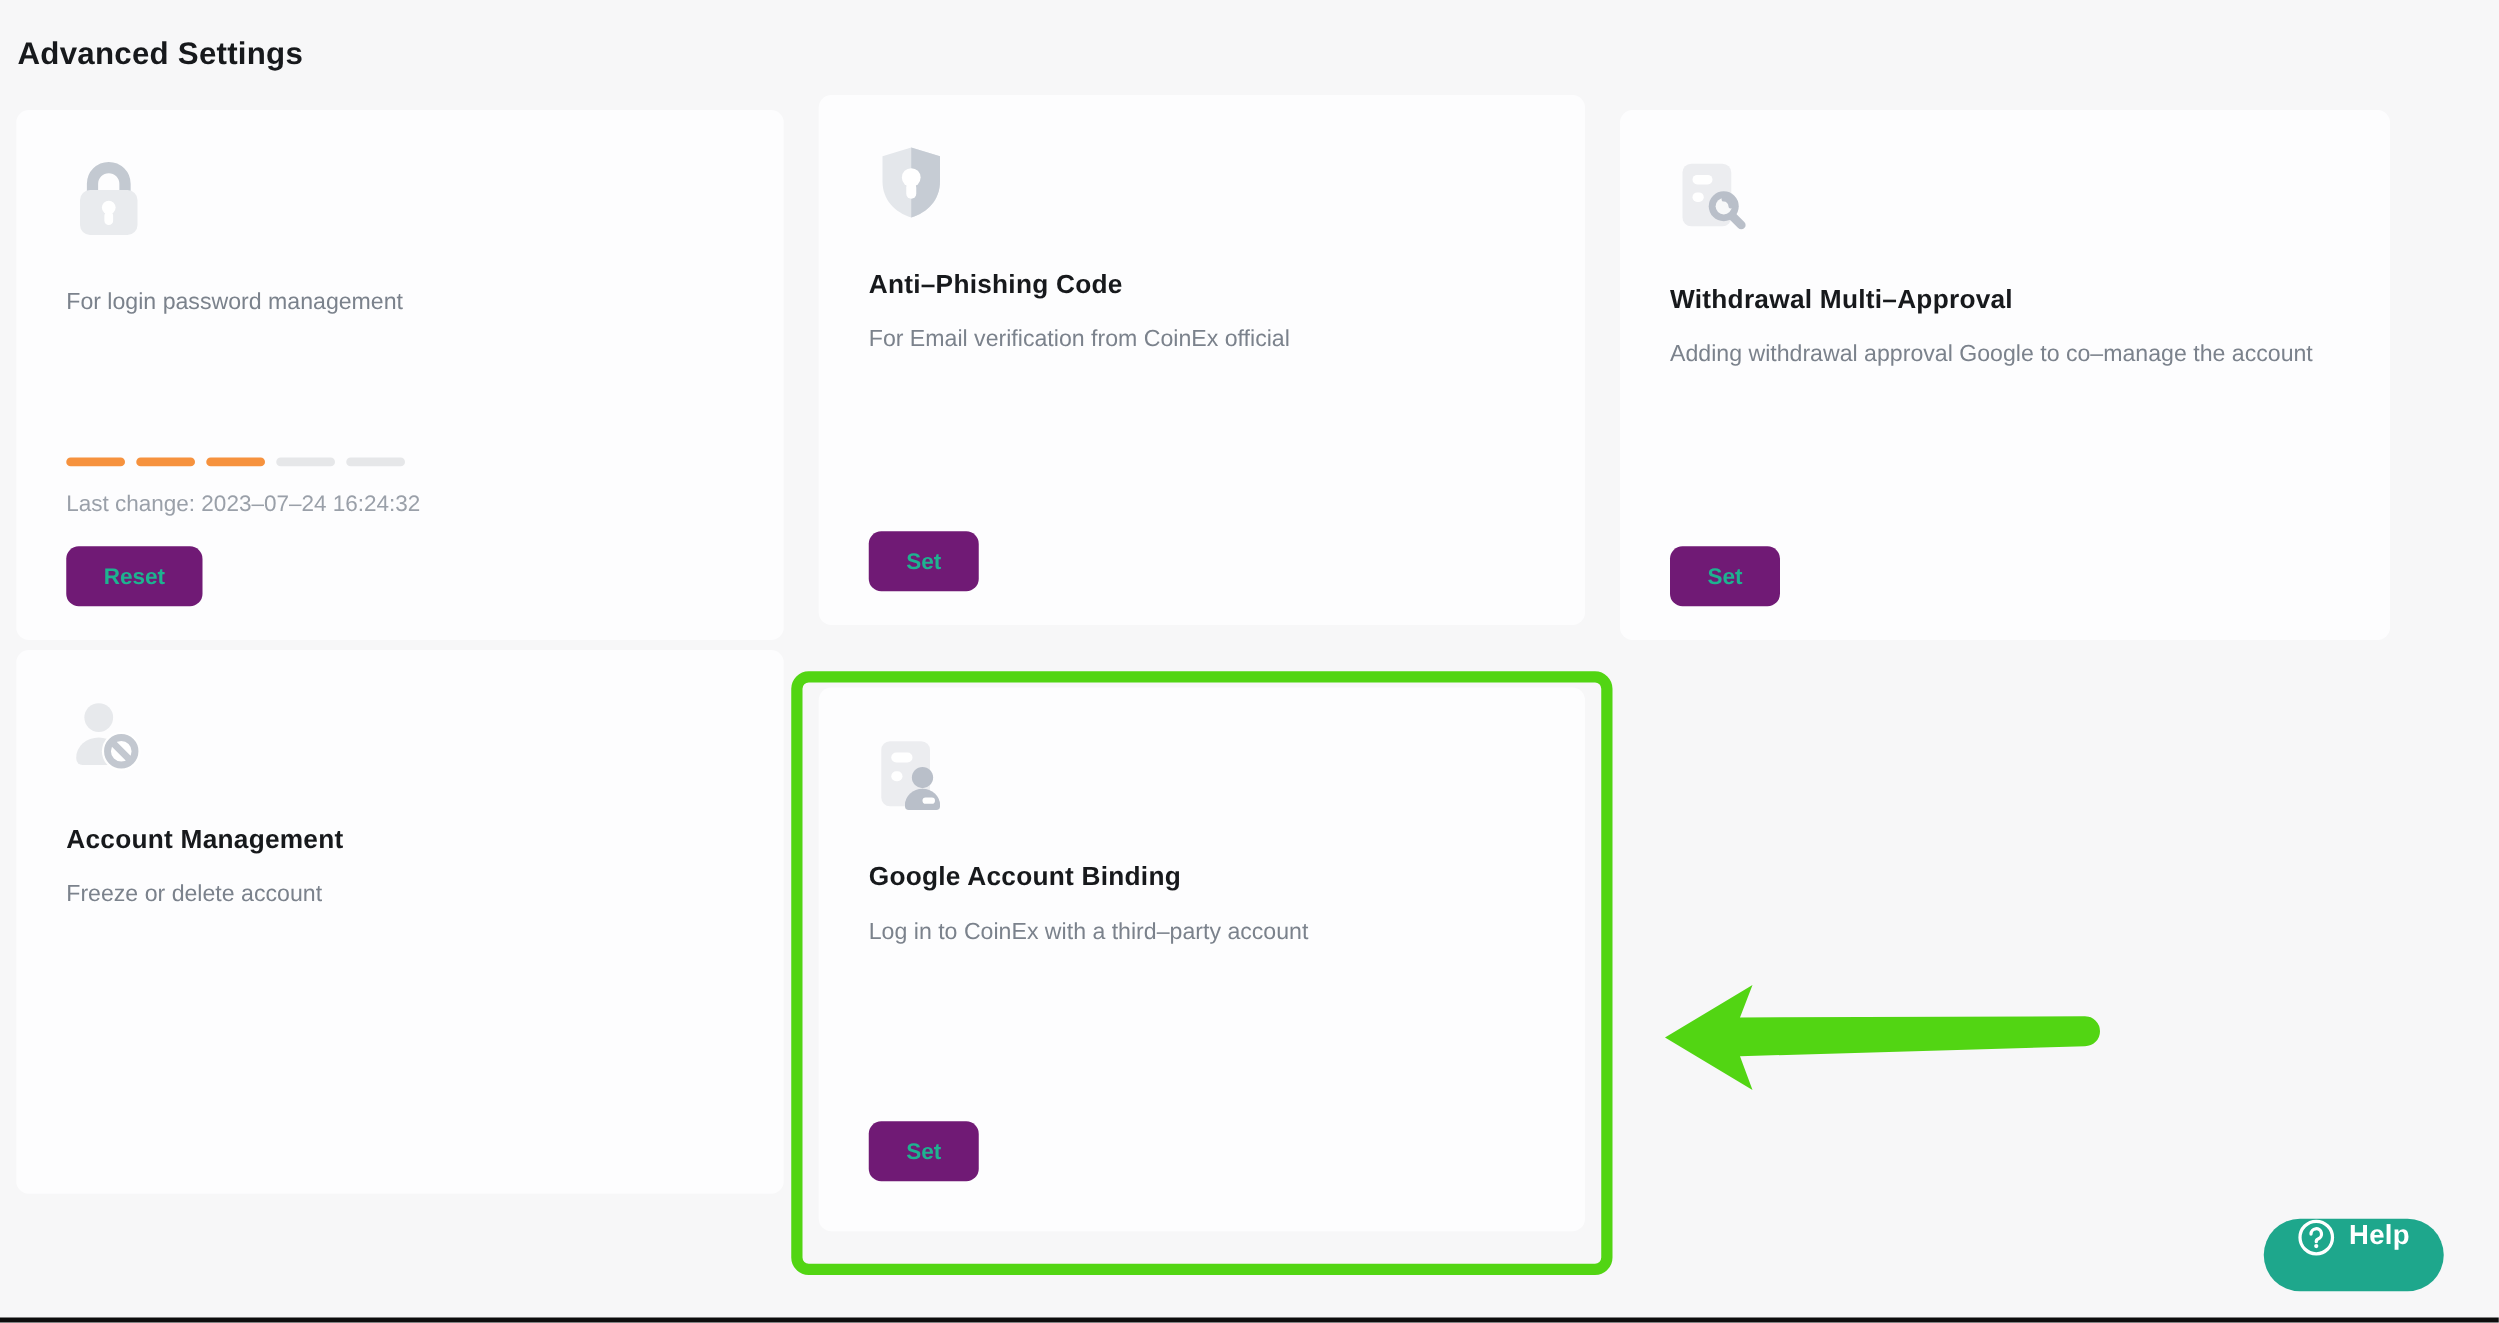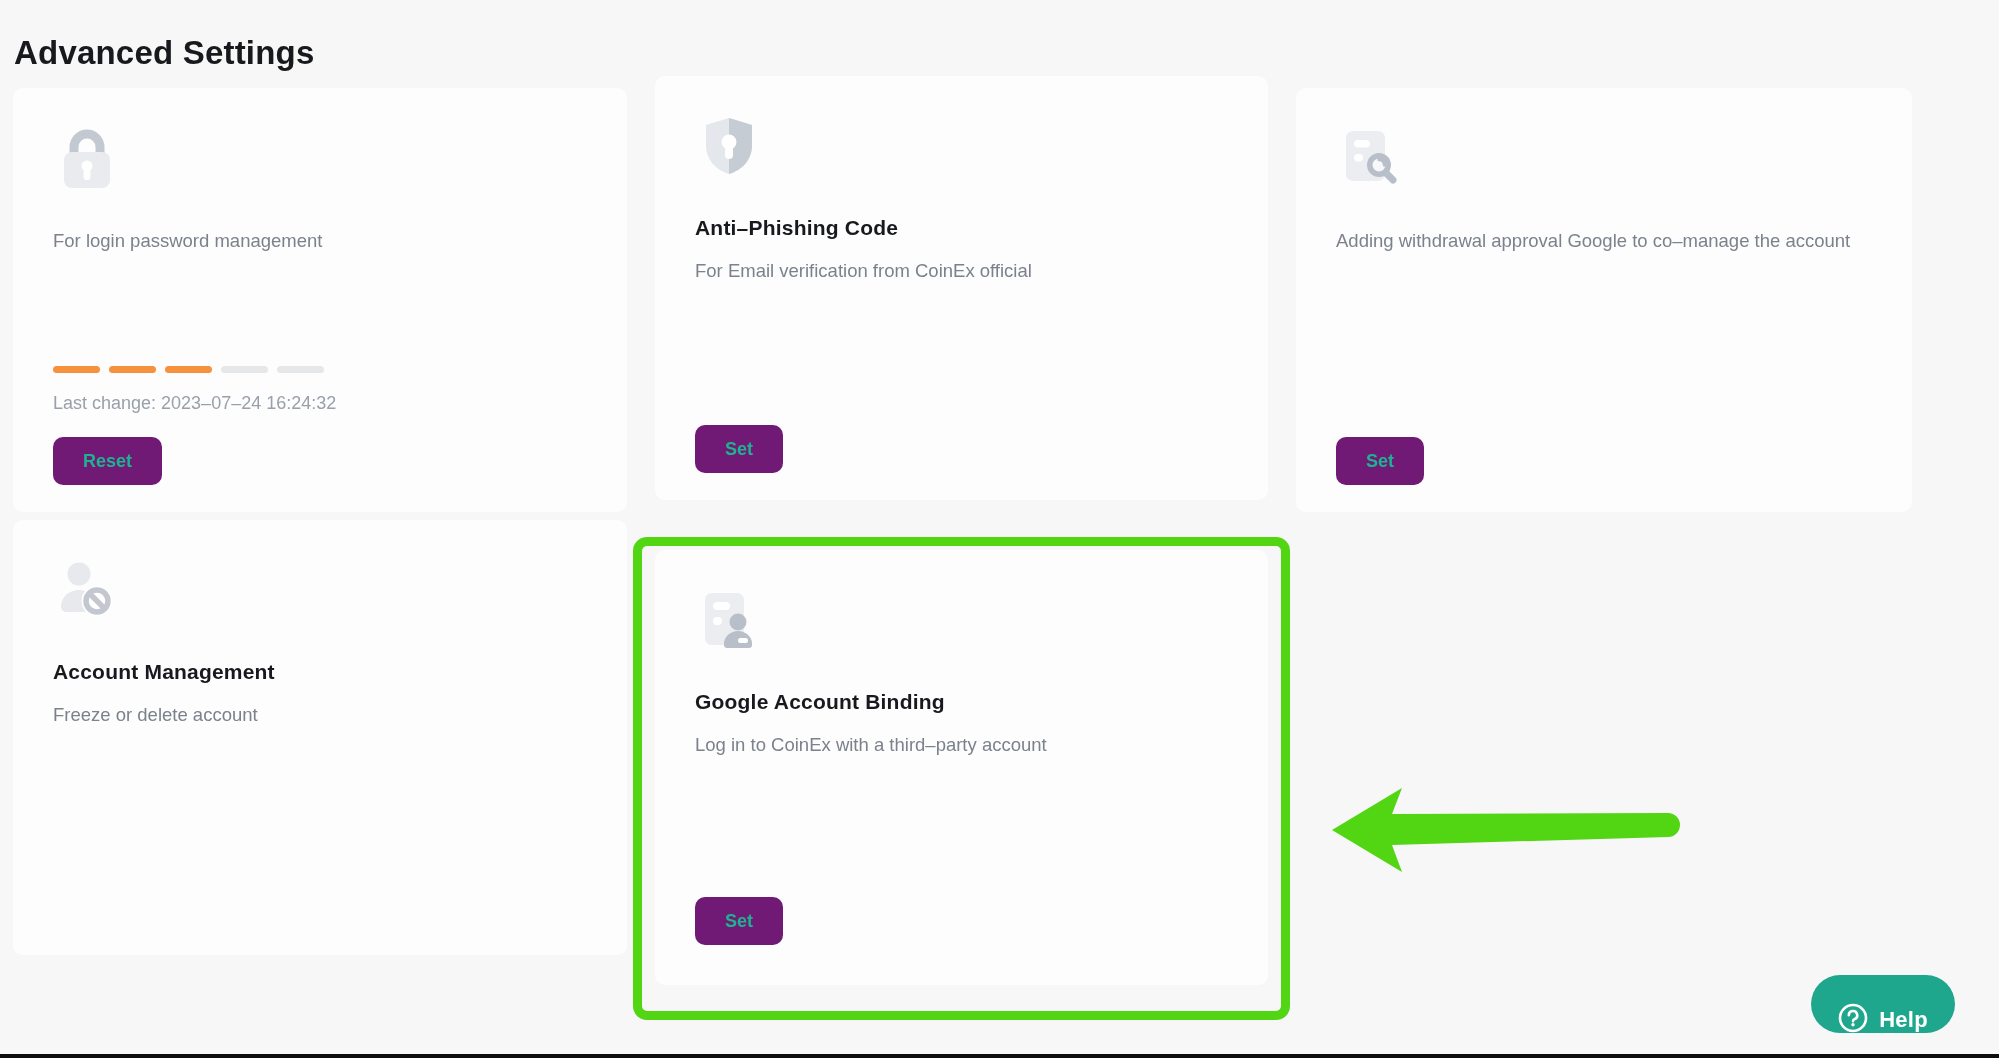--- a/index.html
+++ b/index.html
@@ -5,21 +5,21 @@
   html,body{margin:0;padding:0;}
   body{
     width:1999px;height:1058px;
     background:var(--page-bg,#f7f7f8);
     font-family:"Liberation Sans","DejaVu Sans",sans-serif;
     position:relative;overflow:hidden;
     -webkit-font-smoothing:antialiased;
   }
   .page-title{
     position:absolute;left:14px;top:12px;
-    font-size:33px;font-weight:700;color:#17191c;letter-spacing:.2px;
+    font-size:25px;font-weight:700;color:#17191c;letter-spacing:.2px;
   }
   .card{
     position:absolute;background:#fdfdfe;border-radius:10px;
     box-sizing:border-box;padding:36px 40px;
   }
   .card .icon-wrap{width:68px;height:68px;margin-bottom:36px;}
   .card h2{
     margin:0 0 18px 0;font-size:21px;font-weight:700;color:#17191c;letter-spacing:.2px;
   }
   .card .desc{
@@ -42,21 +42,21 @@
     position:absolute;left:40px;top:305px;font-size:18px;color:#9aa0a9;
   }
   .highlight-box{
     position:absolute;left:633px;top:537px;width:657px;height:483px;
     border:9px solid var(--hl-green,#52d513);border-radius:14px;
     box-sizing:border-box;pointer-events:none;
   }
   .arrow-layer{position:absolute;left:0;top:0;pointer-events:none;}
   .help-pill{
     position:absolute;right:44px;bottom:25px;height:58px;border-radius:29px;
-    background:var(--help-teal,#1ea78c);display:flex;align-items:flex-end;gap:11px;
+    background:var(--help-teal,#1ea78c);display:flex;align-items:flex-start;gap:11px;
     padding:0 27px;border:none;cursor:pointer;margin-top:43px;
   }
   .help-pill .q-icon{width:30px;height:30px;display:block;}
   .help-pill .help-label{color:#ffffff;font-size:22px;font-weight:700;font-family:inherit;letter-spacing:.3px;}
   .bottom-edge{
     position:absolute;left:0;bottom:0;width:100%;height:4px;background:#0d0d0d;
   }
   
   #card-password{left:13px;top:88px;width:614px;height:424px;}
   #card-anti-phishing{left:655px;top:76px;width:613px;height:424px;}
@@ -113,20 +113,21 @@
     <svg width="68" height="68" viewBox="0 0 68 68">
       <rect x="10" y="7" width="39" height="50" rx="7" fill="#ecedf0"></rect>
       <rect x="18" y="16" width="16" height="7.5" rx="3.75" fill="#ffffff"></rect>
       <rect x="18" y="30" width="9" height="7.5" rx="3.75" fill="#ffffff"></rect>
       <line x1="50" y1="49" x2="57" y2="56" stroke="#b9bfc9" stroke-width="7" stroke-linecap="round"></line>
       <circle cx="43" cy="41" r="12" fill="#b9bfc9"></circle>
       <circle cx="43" cy="41" r="6.5" fill="#f7f8f9"></circle>
       <path d="M43 35.5 a5.5 5.5 0 0 1 5.5 5.5" fill="none" stroke="#b9bfc9" stroke-width="3.5" stroke-linecap="round"></path>
     </svg>
   </div>
+  <h2>Withdrawal Multi–Approval</h2>
   <p class="desc">Adding withdrawal approval Google to co–manage the account</p>
   <div class="btn-row">
     <button class="btn">Set</button>
   </div>
 </section>
 
 <section class="card row2" id="card-account">
   <div class="icon-wrap">
     <svg width="68" height="68" viewBox="0 0 68 68">
       <circle cx="26" cy="18" r="11.5" fill="#e7e9ec"></circle>

